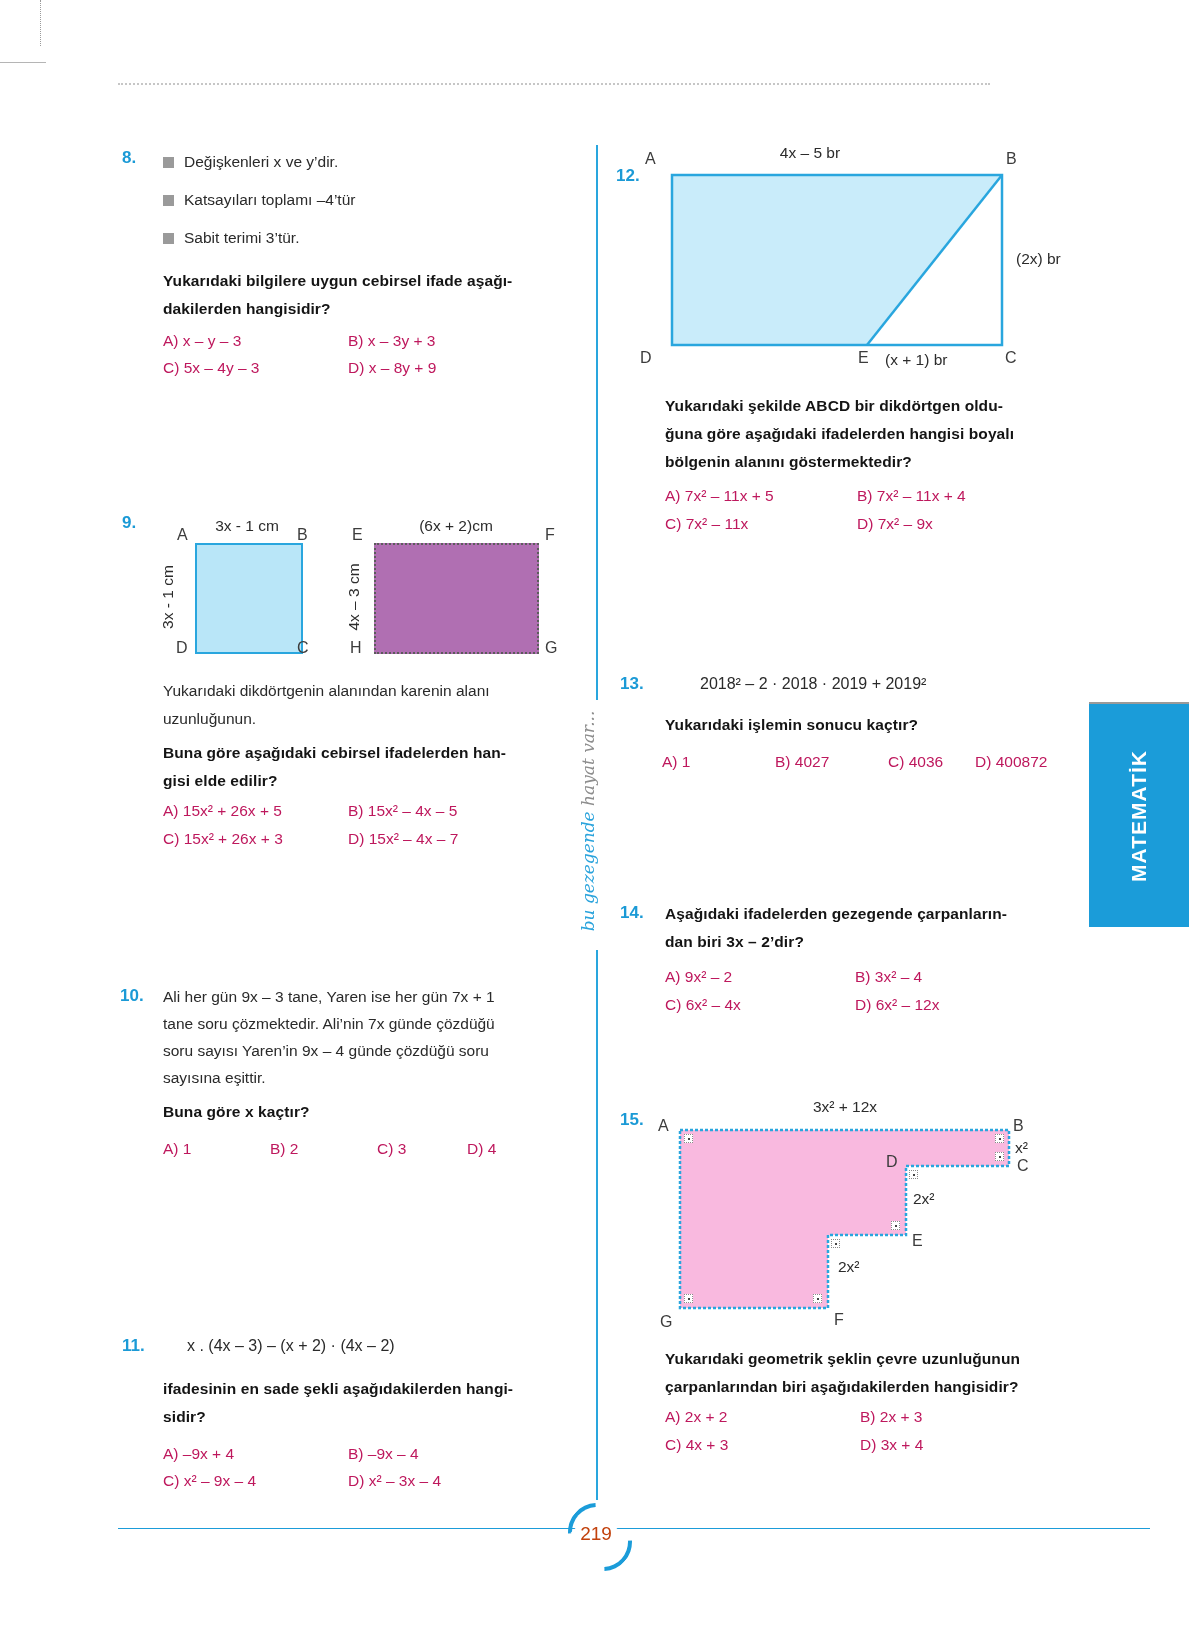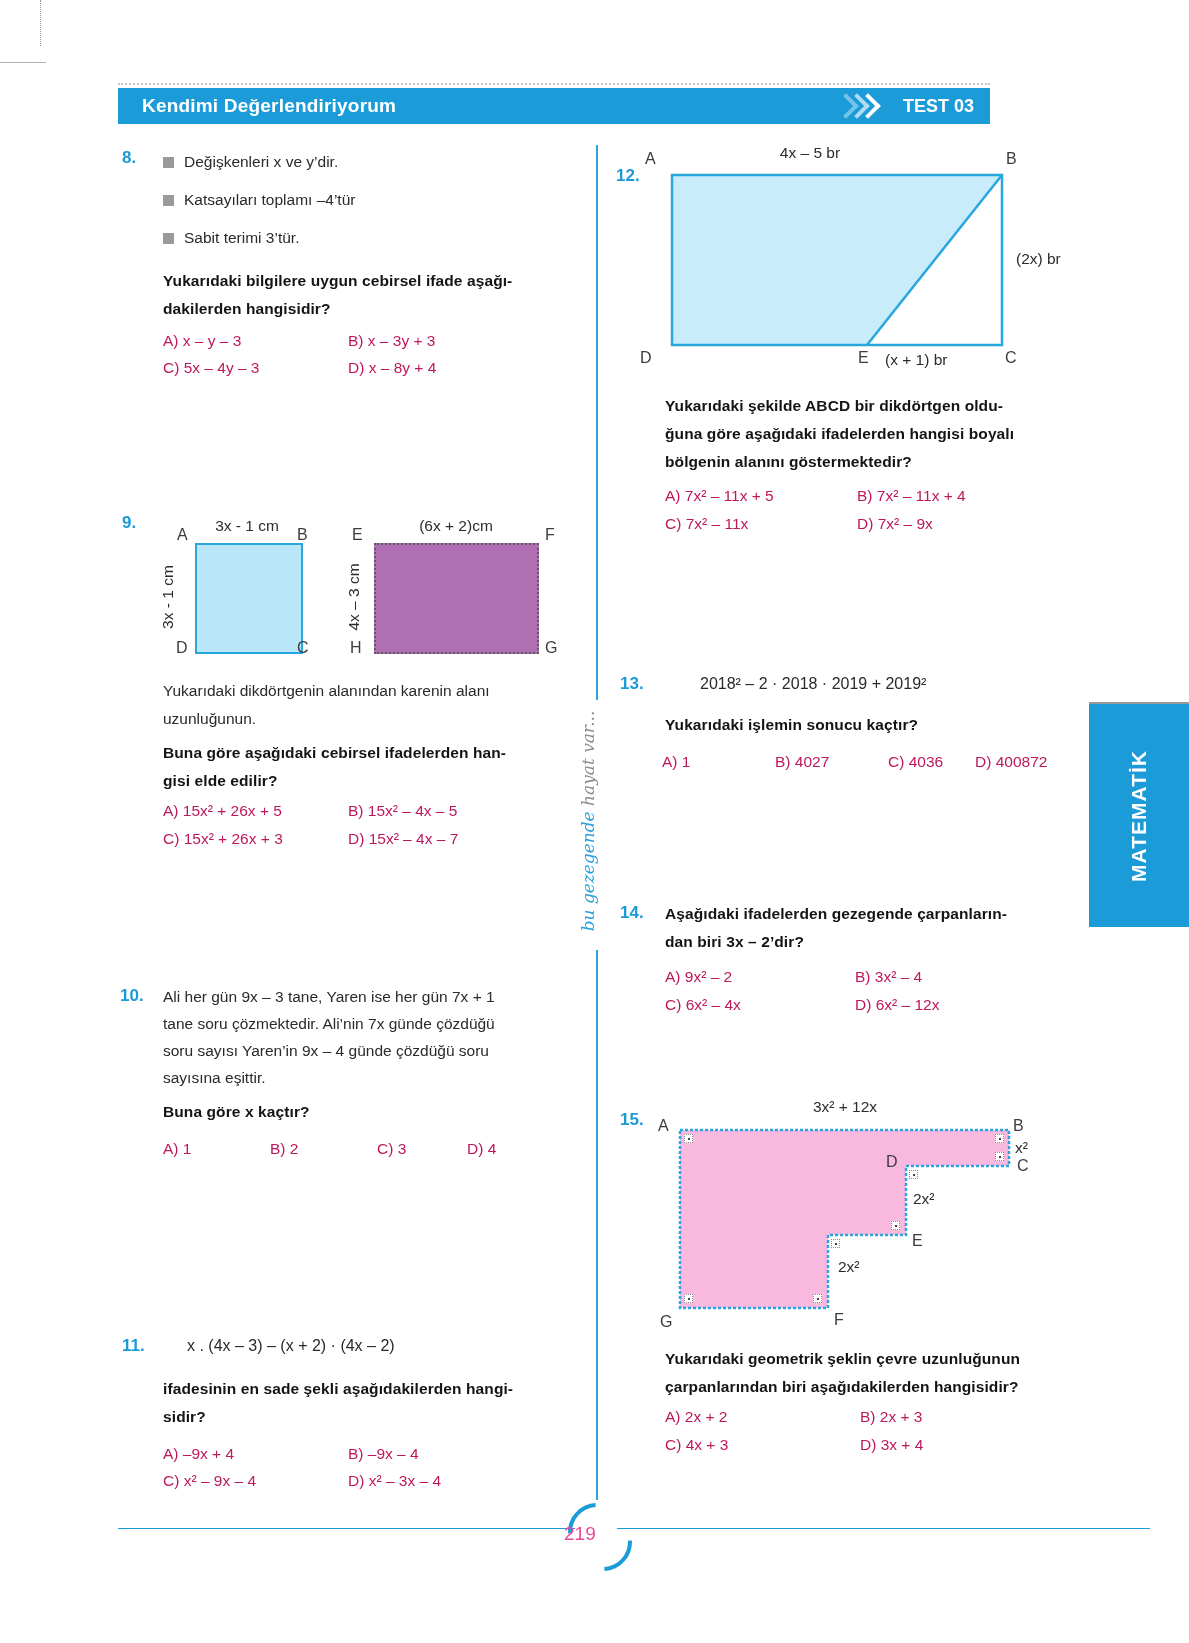--- a/index.html
+++ b/index.html
@@ -44,42 +44,33 @@
   
   .script{font-family:"DejaVu Serif",serif;font-style:italic;font-size:17px;white-space:nowrap;}
   .scr-blue{color:#2aa3dc;}
   .scr-gray{color:#8d8d8d;}
   
   .foot-line{border-top:1.5px solid var(--accent,#1b9cd9);}
   .badge-diamond{position:absolute;left:14px;top:13px;width:36px;height:36px;background:#fff;transform:rotate(45deg);}
   .arc{position:absolute;width:50px;height:50px;border:4px solid transparent;border-radius:50%;}
   .arc1{border-top-color:var(--accent,#1b9cd9);transform:rotate(-48deg);left:4px;top:1px;}
   .arc2{border-bottom-color:var(--accent,#1b9cd9);transform:rotate(-48deg);left:10px;top:11px;}
-  .badge-num{position:absolute;left:0;top:21px;width:64px;font-size:19px;color:#ec4899;}
+  .badge-num{position:absolute;left:0;top:21px;width:64px;text-align:center;font-size:19px;color:#c2410c;}
   .crop-v{border-left:1px dotted #9a9a9a;}
   .crop-h{border-top:1px solid #b5b5b5;}
 </style>
 </head>
 <body>
 
 <div class="page">
 
   <div class="abs crop-v" style="left:40px;top:0;height:46px;"></div>
   <div class="abs crop-h" style="left:0;top:62px;width:46px;"></div>
 
   <div class="abs hdr-dots" style="left:118px;top:83px;width:872px;"></div>
-  <div class="abs hdr" style="left:118px;top:88px;width:872px;height:36px;">
-    <span class="hdr-title">Kendimi Değerlendiriyorum</span>
-    <span class="chevs">
-      <span class="chev c1"></span>
-      <span class="chev c2"></span>
-      <span class="chev c3"></span>
-    </span>
-    <span class="hdr-test">TEST 03</span>
-  </div>
 
   <div class="abs divider" style="left:596px;top:145px;height:555px;"></div>
   <div class="abs divider" style="left:596px;top:950px;height:550px;"></div>
 
   <div class="abs vrot script" style="left:463px;top:811px;width:250px;">
     <span class="scr-blue">bu gezegende</span><span class="scr-gray"> hayat var...</span>
   </div>
 
   <span class="abs qnum" style="left:122px;top:148px;">8.</span>
   <div class="abs bullet-row" style="left:163px;top:153px;">
@@ -92,21 +83,21 @@
   </div>
   <div class="abs bullet-row" style="left:163px;top:229px;">
     <span class="bullet-sq"></span>
     <span class="tline">Sabit terimi 3’tür.</span>
   </div>
   <span class="abs bline" style="left:163px;top:272px;">Yukarıdaki bilgilere uygun cebirsel ifade aşağı-</span>
   <span class="abs bline" style="left:163px;top:300px;">dakilerden hangisidir?</span>
   <span class="abs opt" style="left:163px;top:332px;">A) x – y – 3</span>
   <span class="abs opt" style="left:348px;top:332px;">B) x – 3y + 3</span>
   <span class="abs opt" style="left:163px;top:359px;">C) 5x – 4y – 3</span>
-  <span class="abs opt" style="left:348px;top:359px;">D) x – 8y + 4</span>
+  <span class="abs opt" style="left:348px;top:359px;">D) x – 8y + 9</span>
 
   <span class="abs qnum" style="left:122px;top:513px;">9.</span>
   <span class="abs dim ctr" style="left:192px;top:517px;width:110px;">3x - 1 cm</span>
   <span class="abs corner" style="left:177px;top:526px;">A</span>
   <span class="abs corner" style="left:297px;top:526px;">B</span>
   <div class="abs sq9" style="left:195px;top:543px;width:104px;height:107px;"></div>
   <span class="abs corner" style="left:176px;top:639px;">D</span>
   <span class="abs corner" style="left:297px;top:639px;">C</span>
   <span class="abs vrot dim" style="left:123px;top:588px;width:90px;">3x - 1 cm</span>
 

